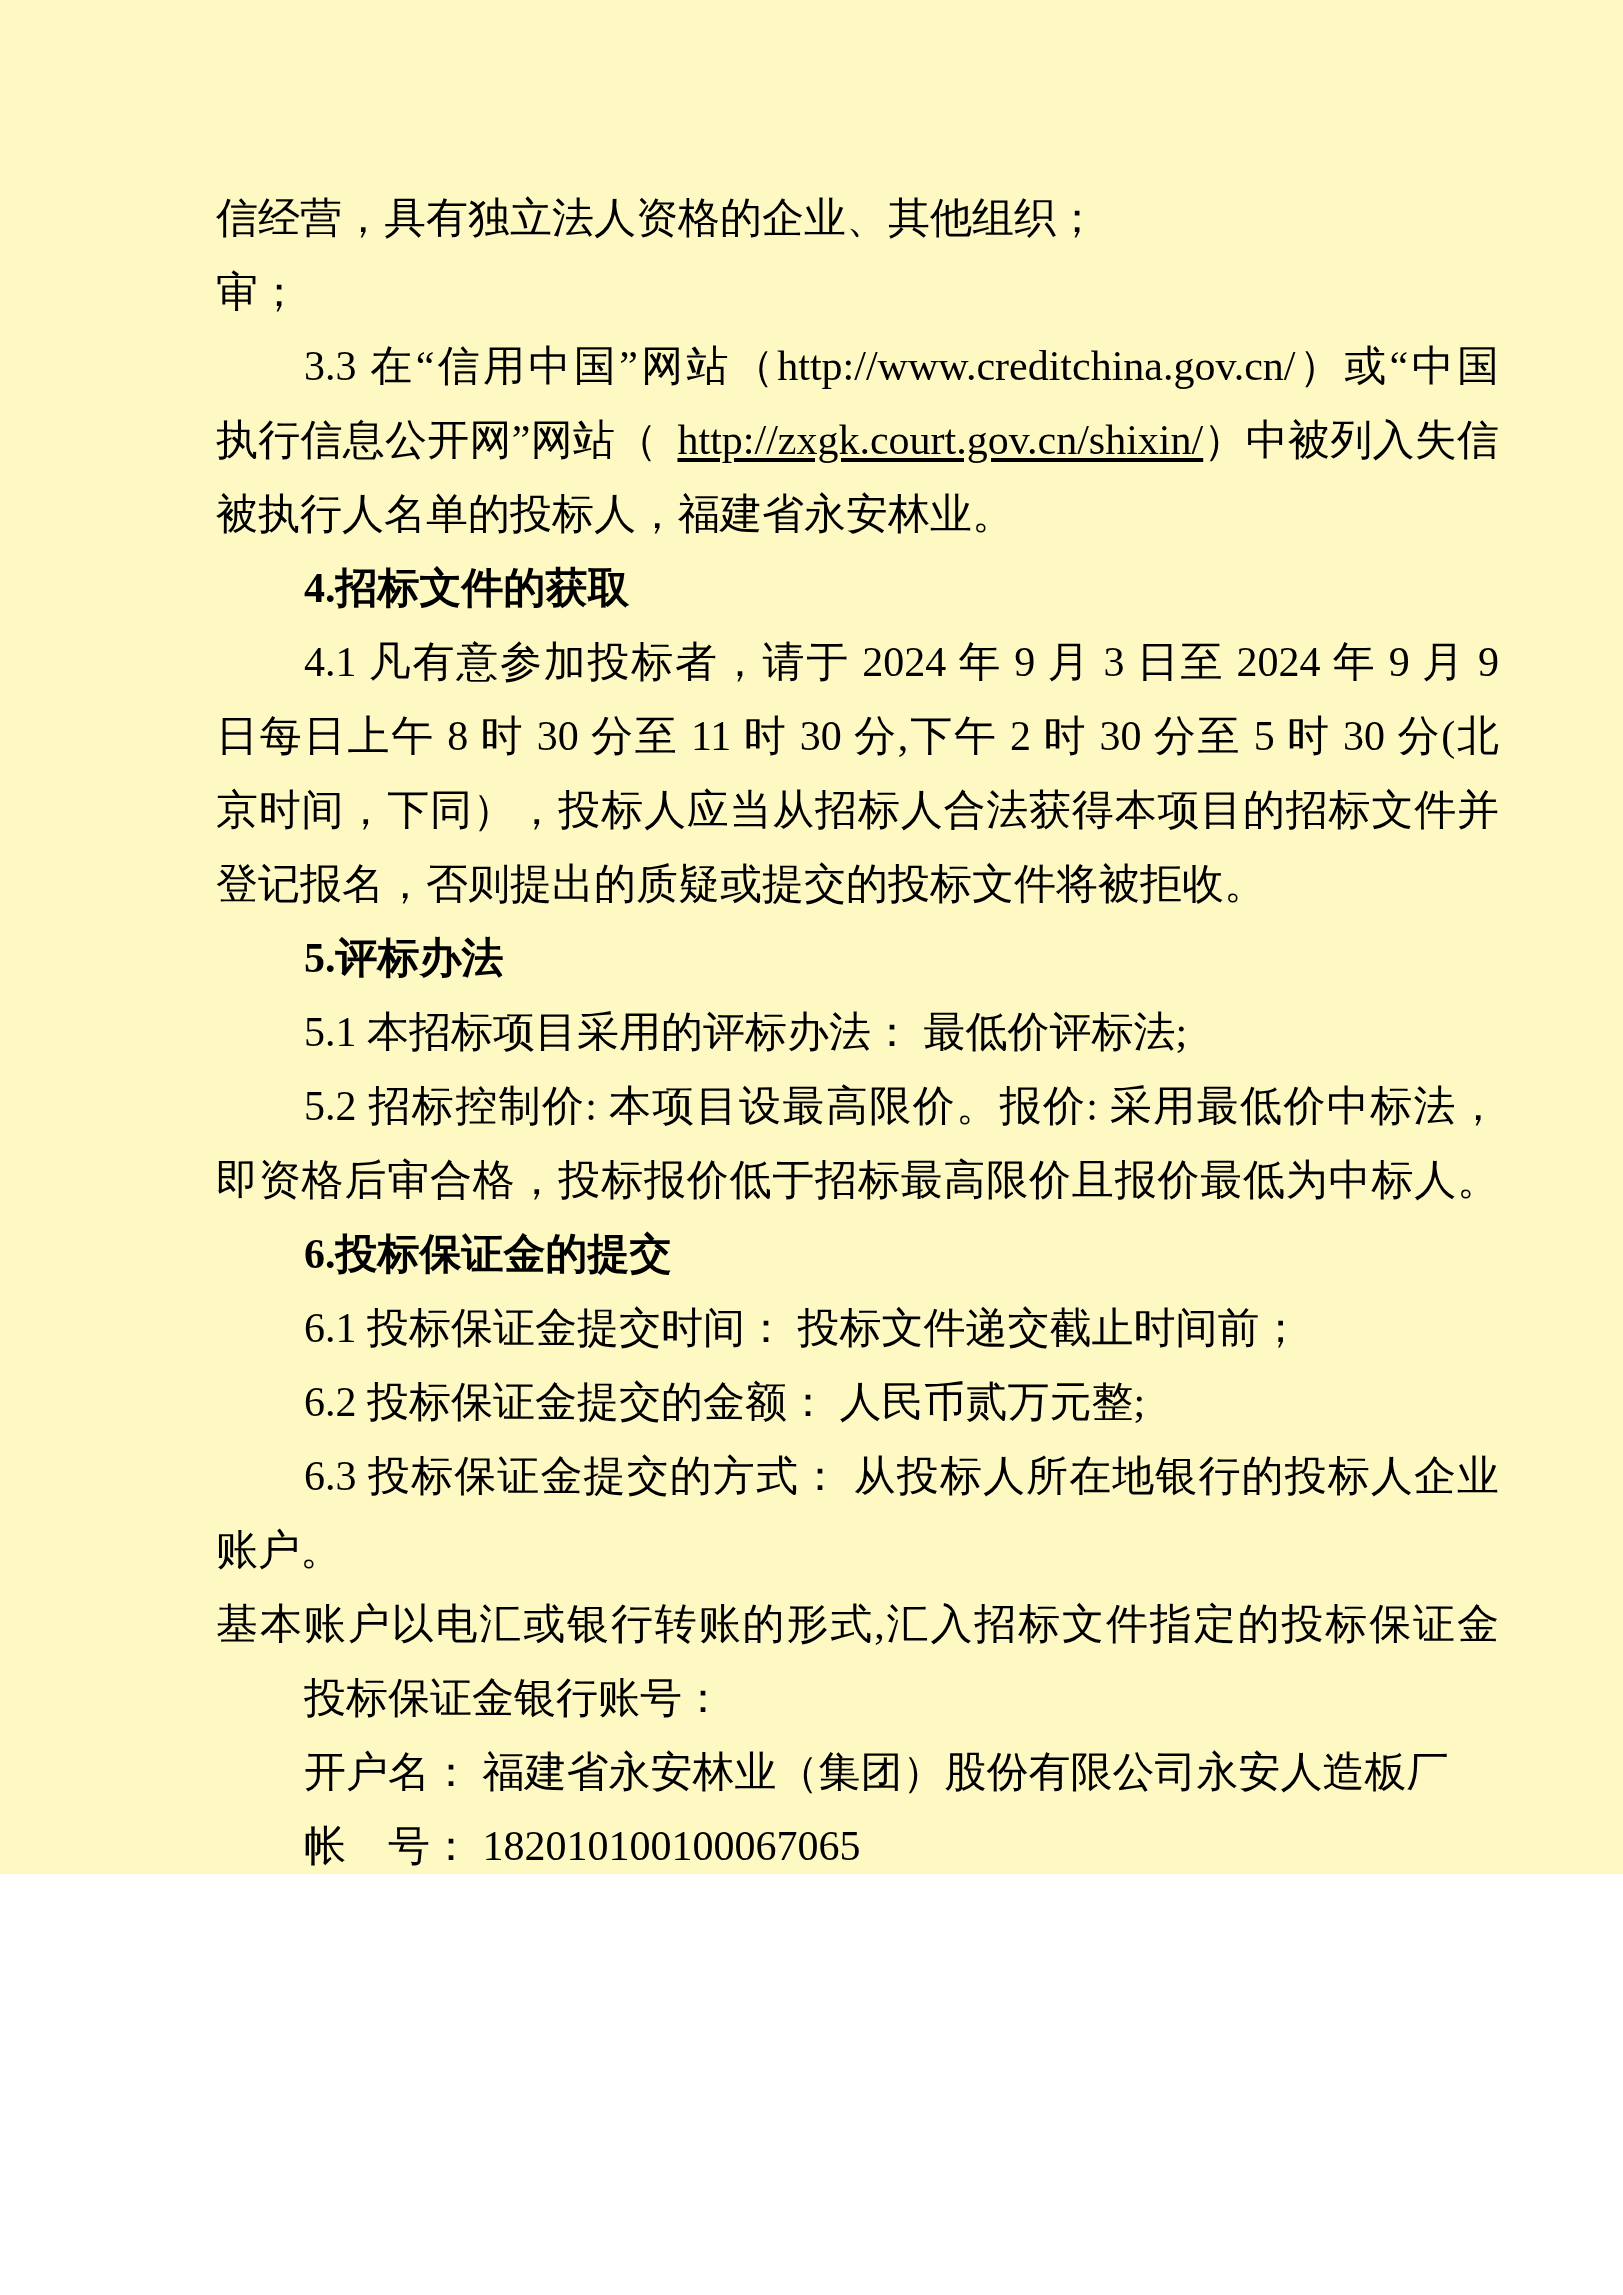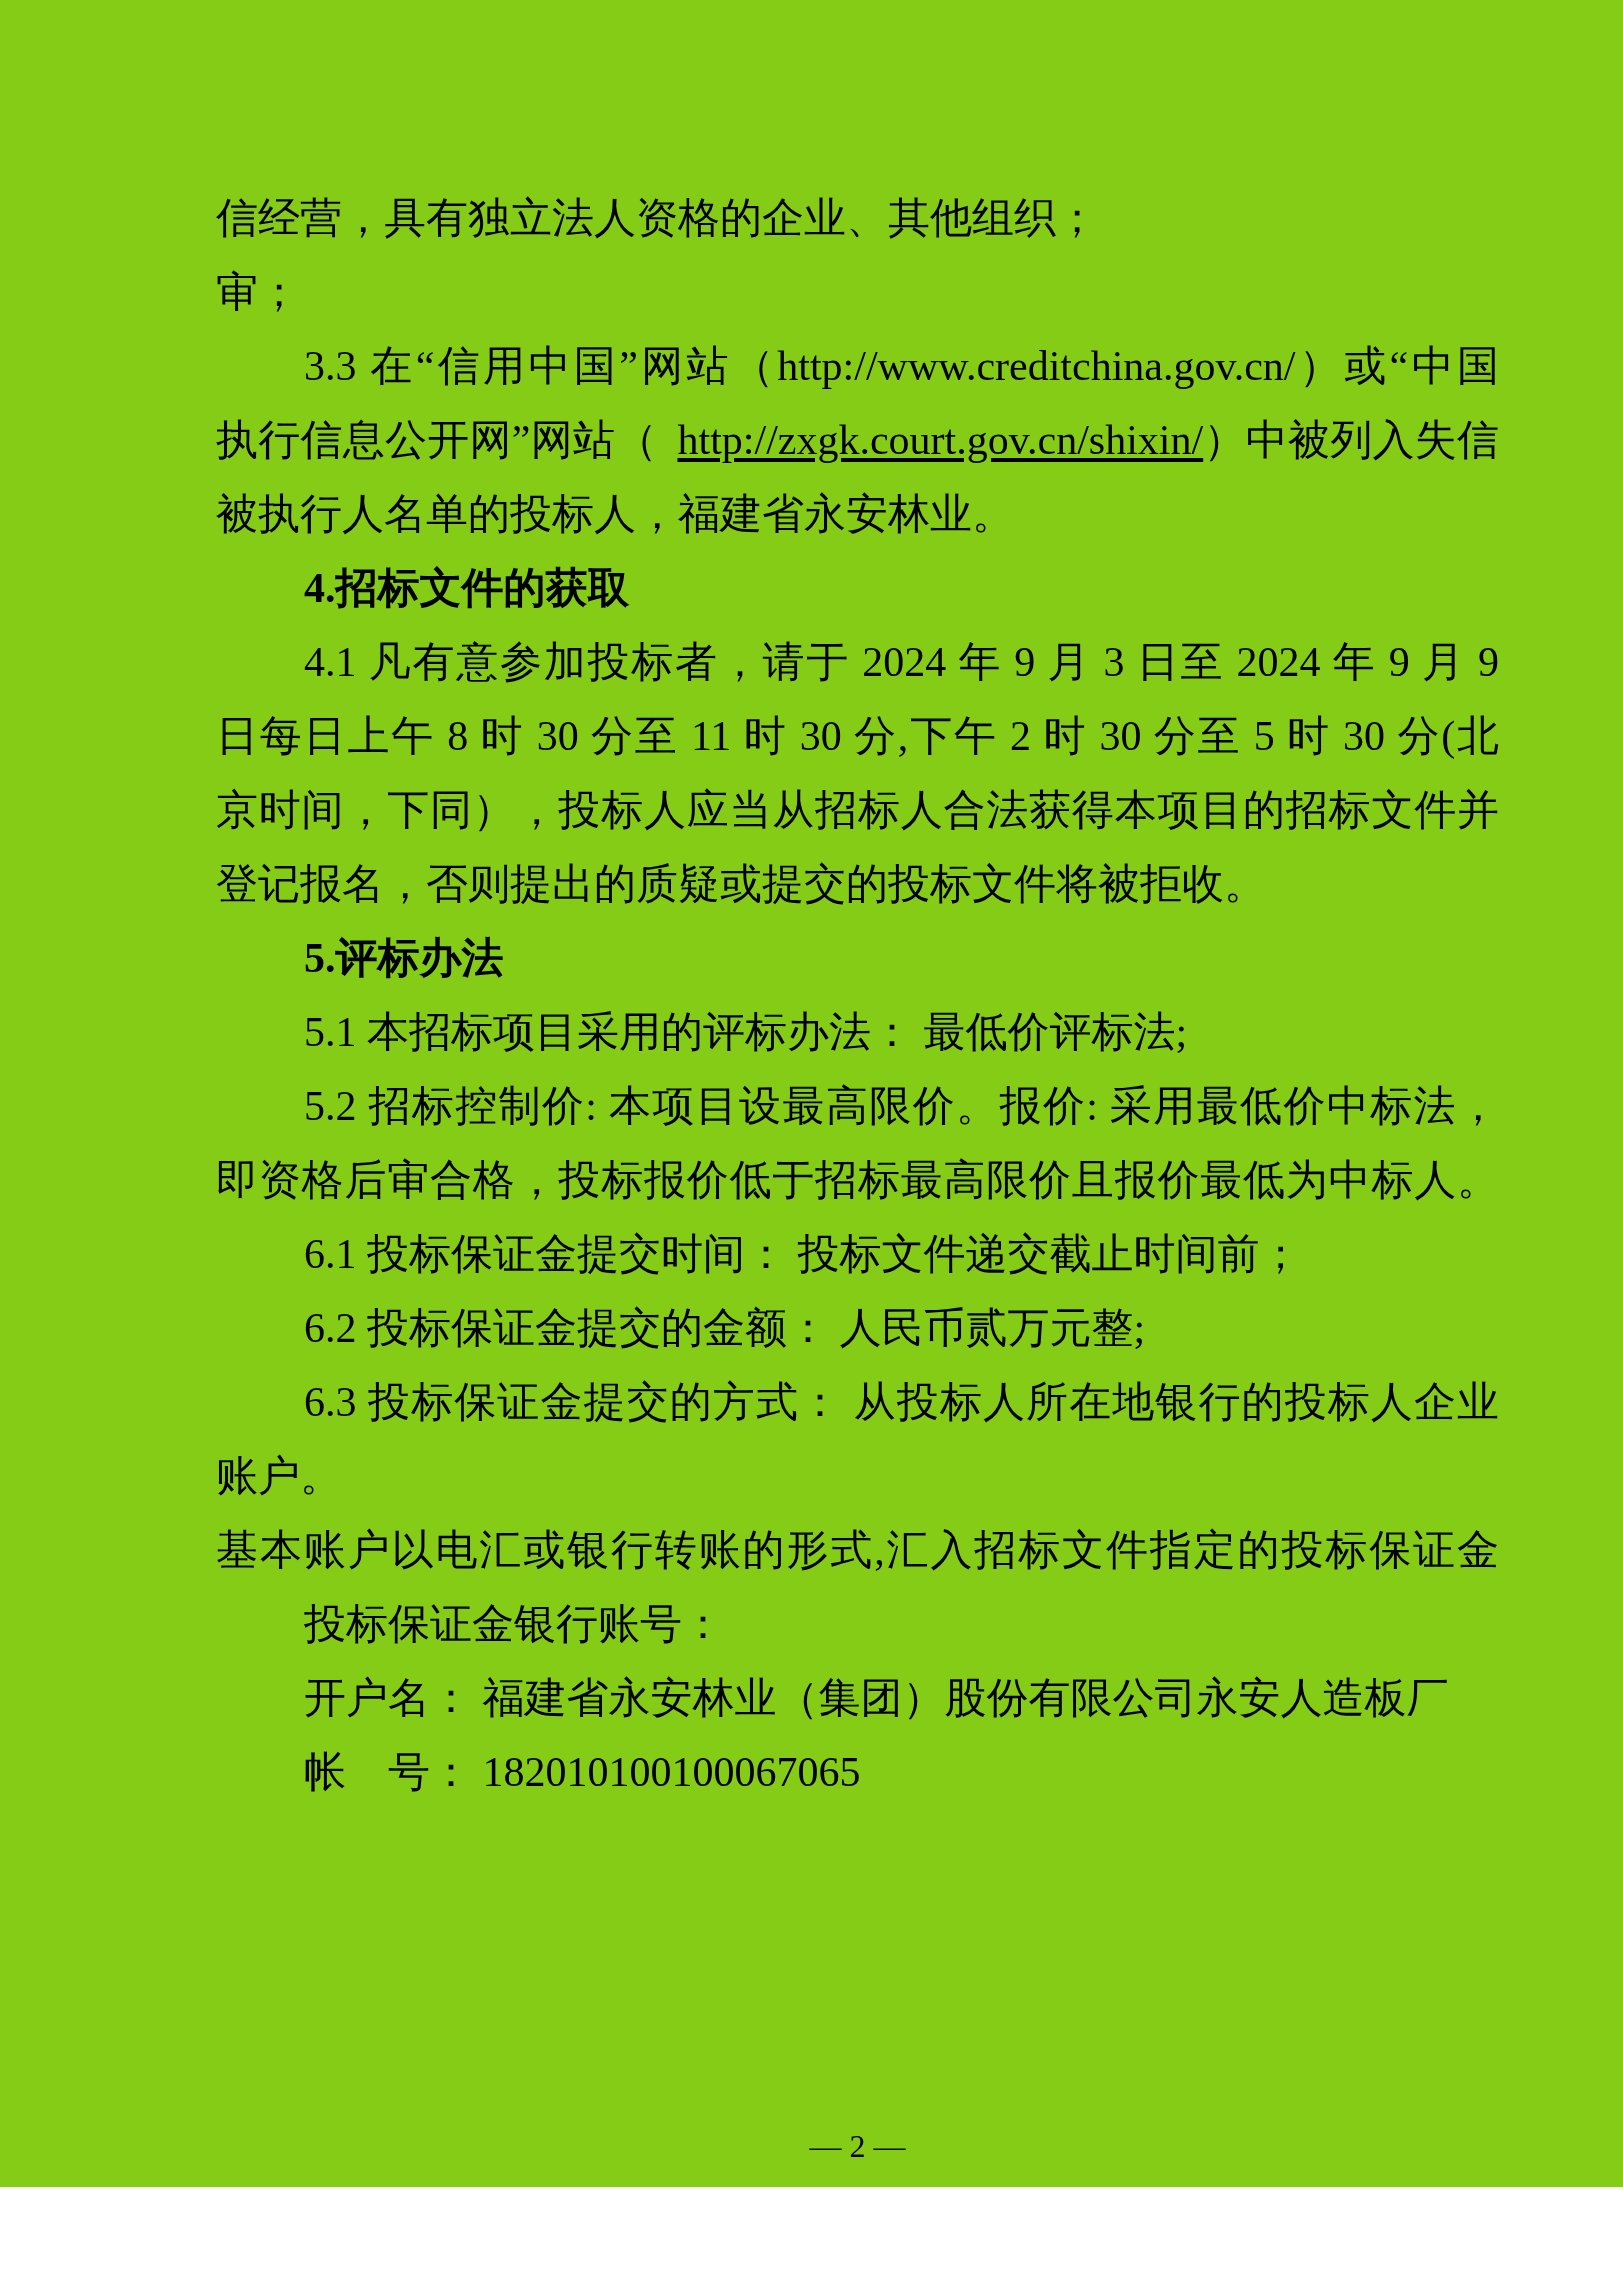--- a/index.html
+++ b/index.html
@@ -3,22 +3,22 @@
 <meta charset="utf-8">
 <style>
   html, body {
     margin: 0;
     padding: 0;
     background: #ffffff;
   }
   .page {
     position: relative;
     width: 1623px;
-    height: 2187px;
-    background: #84cc16;
+    height: 1874px;
+    background: #fef9c3;
     color: #000000;
     font-family: "Liberation Serif", "DejaVu Serif", serif;
     overflow: hidden;
   }
   .doc {
     position: absolute;
     left: 216px;
     top: 181px;
     width: 1283px;
   }
@@ -62,20 +62,21 @@
       <div class="line"><span class="">被执行人名单的投标人，福建省永安林业。</span></div>
       <div class="line indent bold"><span class="">4.招标文件的获取</span></div>
       <div class="line indent justify"><span class="">4.1 凡有意参加投标者，请于 2024 年 9 月 3 日至 2024 年 9 月 9</span></div>
       <div class="line justify"><span class="">日每日上午 8 时 30 分至 11 时 30 分,下午 2 时 30 分至 5 时 30 分(北</span></div>
       <div class="line justify"><span class="">京时间，下同），投标人应当从招标人合法获得本项目的招标文件并</span></div>
       <div class="line"><span class="">登记报名，否则提出的质疑或提交的投标文件将被拒收。</span></div>
       <div class="line indent bold"><span class="">5.评标办法</span></div>
       <div class="line indent"><span class="">5.1 本招标项目采用的评标办法： 最低价评标法;</span></div>
       <div class="line indent justify"><span class="">5.2 招标控制价: 本项目设最高限价。报价: 采用最低价中标法，</span></div>
       <div class="line justify"><span class="">即资格后审合格，投标报价低于招标最高限价且报价最低为中标人。</span></div>
+      <div class="line indent bold"><span class="">6.投标保证金的提交</span></div>
       <div class="line indent"><span class="">6.1 投标保证金提交时间： 投标文件递交截止时间前；</span></div>
       <div class="line indent"><span class="">6.2 投标保证金提交的金额： 人民币贰万元整;</span></div>
       <div class="line indent justify"><span class="">6.3 投标保证金提交的方式： 从投标人所在地银行的投标人企业</span></div>
       <div class="line"><span class="">账户。</span></div>
       <div class="line justify"><span class="">基本账户以电汇或银行转账的形式,汇入招标文件指定的投标保证金</span></div>
       <div class="line indent"><span class="">投标保证金银行账号：</span></div>
       <div class="line indent"><span class="">开户名： 福建省永安林业（集团）股份有限公司永安人造板厂</span></div>
       <div class="line indent"><span class="">帐　号： 182010100100067065</span></div>
     </div>
   <div class="pagenum">— 2 —</div>

